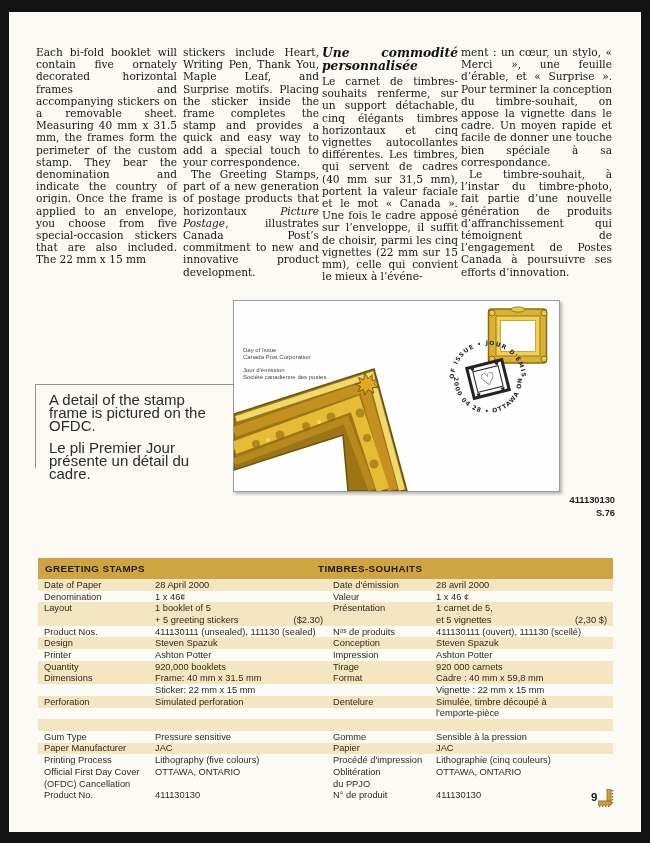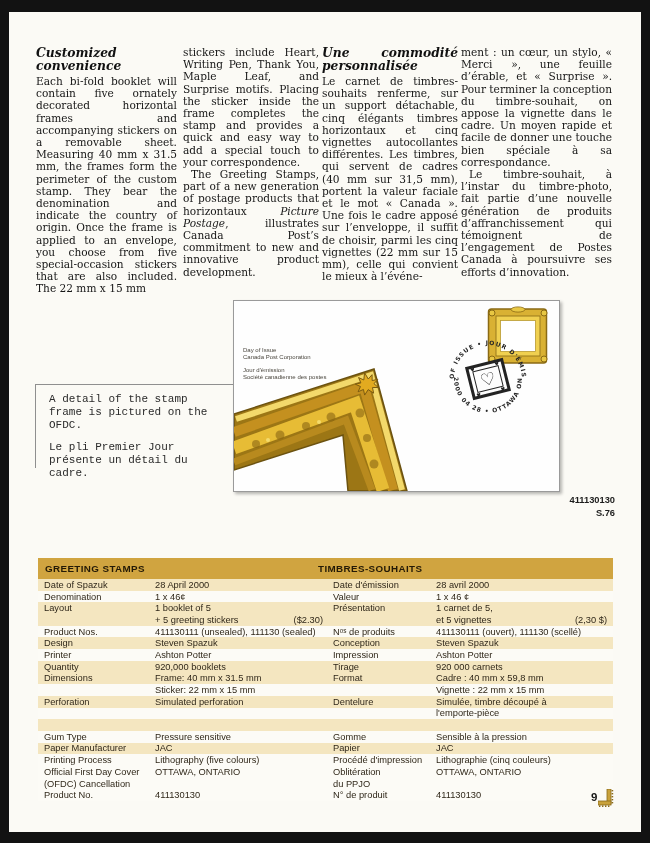--- a/index.html
+++ b/index.html
@@ -20,21 +20,21 @@
   .col p.indent{text-indent:8px;}
   #col1{left:36px;width:141px;}
   #col2{left:183px;width:136px;}
   #col3{left:322px;width:136px;}
   #col4{left:461px;width:151px;}
   .ital{font-style:italic;}
 
   
   .rule-h{position:absolute;left:35px;top:384px;width:198px;height:1px;background:#8f8f8f;}
   .rule-v{position:absolute;left:35px;top:384px;width:1px;height:84px;background:#8f8f8f;}
-  #caption{position:absolute;left:49px;top:393px;width:172px;font-size:11px;line-height:13px;color:#2b2b2b;font-family:Liberation Mono, monospace;}
+  #caption{position:absolute;left:49px;top:393px;width:172px;font-size:15px;line-height:13px;color:#2b2b2b;}
   #caption p{margin:0 0 9px 0;}
 
   
   #envelope{position:absolute;left:233px;top:300px;width:325px;height:190px;background:#fefefe;
             border:1px solid #9a9a9a;box-shadow:2px 2px 3px rgba(0,0,0,.28);overflow:hidden;}
   #env-corner{position:absolute;left:9px;top:46px;font-size:6px;line-height:7.4px;color:#4a463e;}
   #env-corner .gap{height:5px;}
   #gold-frame{position:absolute;left:0px;top:55px;}
   #stamp{position:absolute;left:253px;top:5px;}
   #postmark{position:absolute;left:199px;top:23px;}
@@ -69,21 +69,20 @@
 <body>
 
 <div id="page">
 
   <div class="frame top"></div>
   <div class="frame bottom"></div>
   <div class="frame left"></div>
   <div class="frame right"></div>
 
   <div class="col" id="col1">
-    <h3>Customized convenience</h3>
     <p>Each bi-fold booklet will contain five ornately decorated horizontal frames and accompanying stickers on a removable sheet. Measuring 40 mm x 31.5 mm, the frames form the perimeter of the custom stamp. They bear the denomination and indicate the country of origin. Once the frame is applied to an envelope, you choose from five special-occasion stickers that are also included. The 22 mm x 15 mm</p>
   </div>
   <div class="col" id="col2">
     <p>stickers include Heart, Writing Pen, Thank You, Maple Leaf, and Surprise motifs. Placing the sticker inside the frame completes the stamp and provides a quick and easy way to add a special touch to your correspondence.</p>
     <p class="indent"><span>The Greeting Stamps, part of a new generation of postage products that horizontaux </span><span class="ital">Picture Postage</span><span>, illustrates Canada Post’s commitment to new and innovative product development.</span></p>
   </div>
   <div class="col" id="col3">
     <h3>Une commodité personnalisée</h3>
     <p>Le carnet de timbres-souhaits renferme, sur un support détachable, cinq élégants timbres horizontaux et cinq vignettes autocollantes différentes. Les timbres, qui servent de cadres (40 mm sur 31,5 mm), portent la valeur faciale et le mot « Canada ». Une fois le cadre apposé sur l’enveloppe, il suffit de choisir, parmi les cinq vignettes (22 mm sur 15 mm), celle qui convient le mieux à l’événe-</p>
   </div>
@@ -166,21 +165,21 @@
   </div>
 
   <div id="spec">
     <div id="spec-header">
       <div class="hl">GREETING STAMPS</div>
       <div class="hr">TIMBRES-SOUHAITS</div>
     </div>
     <div id="spec-rows">
         <div class="trow beige">
           <span class="c-pad"></span>
-          <span class="c1">Date of Spazuk</span>
+          <span class="c1">Date of Paper</span>
           <span class="c2">28 April 2000</span>
           <span class="c3"></span>
           <span class="cgap"></span>
           <span class="c4">Date d'émission</span>
           <span class="c5">28 avril 2000</span>
           <span class="c6"></span>
         </div>
         <div class="trow">
           <span class="c-pad"></span>
           <span class="c1">Denomination</span>

